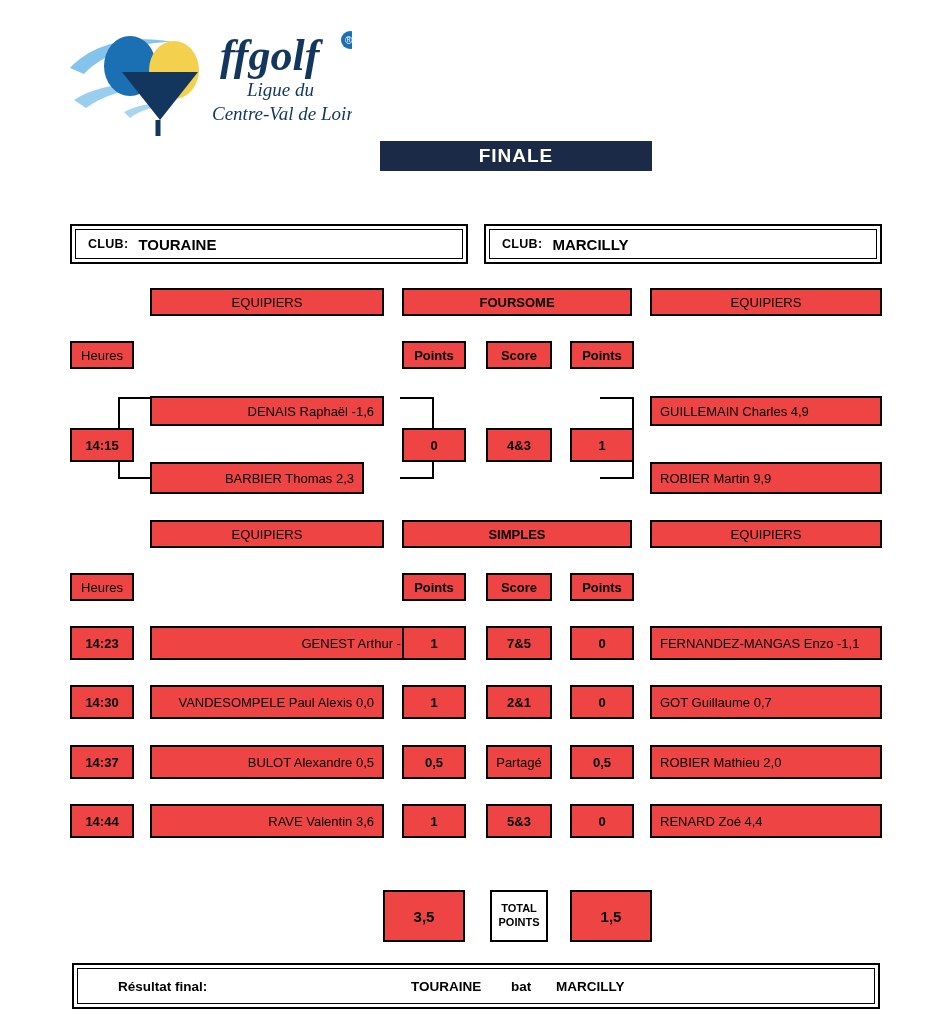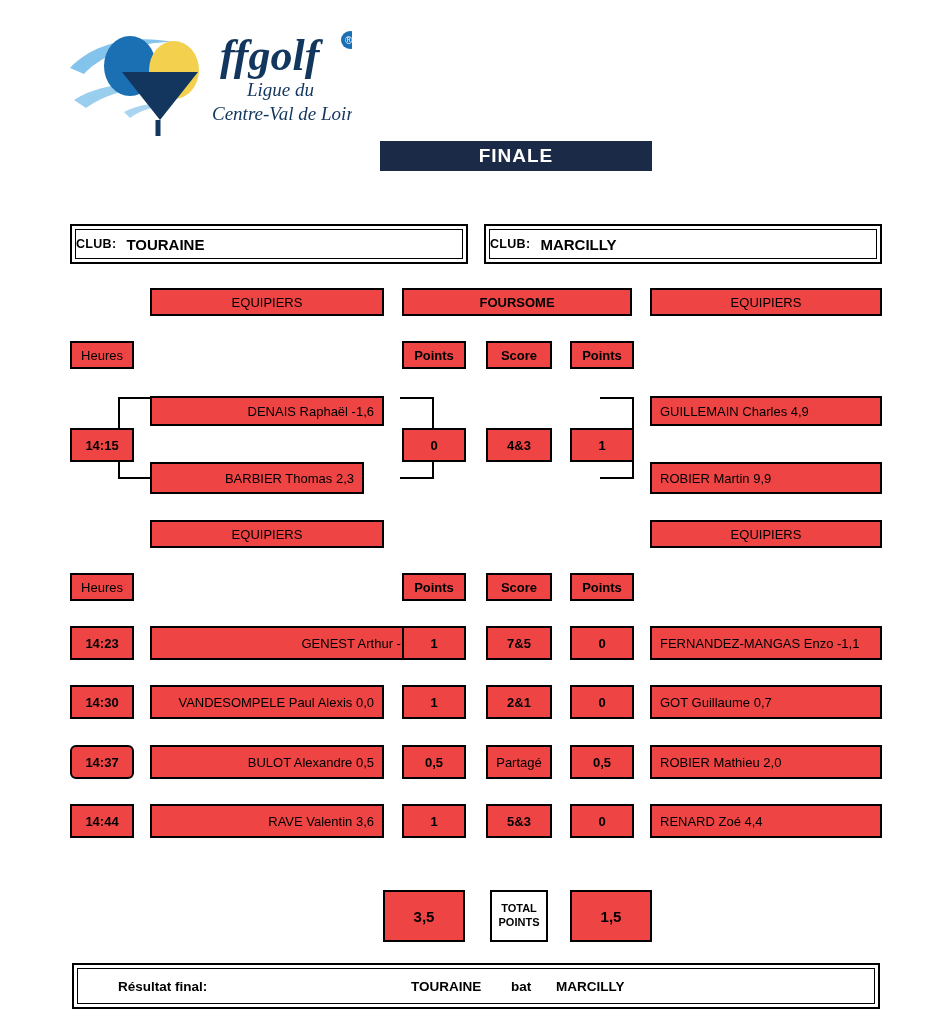--- a/index.html
+++ b/index.html
@@ -92,20 +92,21 @@
     position: absolute;
     border: 2px solid #000;
     padding: 3px;
     background: #fff;
   }
   .club-inner {
     border: 1.5px solid #000;
     height: 100%;
     display: flex;
     align-items: center;
+    padding-left: 12px;
     font-size: 14px;
   }
   .club-label { font-weight: bold; font-size: 12.5px; letter-spacing: .3px; }
   .club-name { font-weight: bold; font-size: 15px; margin-left: 10px; }
 
   
   .brkt {
     position: absolute;
     border: 2px solid #000;
     background: transparent;
@@ -220,20 +221,21 @@
   <div class="box right" style="left:150px; top:462px; width:214px; height:32px;">BARBIER Thomas 2,3</div>
 
   <div class="box center bold" style="left:402px; top:428px; width:64px; height:34px;">0</div>
   <div class="box center bold" style="left:486px; top:428px; width:66px; height:34px;">4&amp;3</div>
   <div class="box center bold" style="left:570px; top:428px; width:64px; height:34px;">1</div>
 
   <div class="box left" style="left:650px; top:396px; width:232px; height:30px;">GUILLEMAIN Charles 4,9</div>
   <div class="box left" style="left:650px; top:462px; width:232px; height:32px;">ROBIER Martin 9,9</div>
 
   <div class="box center" style="left:150px; top:520px; width:234px; height:28px;">EQUIPIERS</div>
+  <div class="box center bold" style="left:402px; top:520px; width:230px; height:28px;">SIMPLES</div>
   <div class="box center" style="left:650px; top:520px; width:232px; height:28px;">EQUIPIERS</div>
 
   <div class="box center" style="left:70px; top:573px; width:64px; height:28px;">Heures</div>
   <div class="box center bold" style="left:402px; top:573px; width:64px; height:28px;">Points</div>
   <div class="box center bold" style="left:486px; top:573px; width:66px; height:28px;">Score</div>
   <div class="box center bold" style="left:570px; top:573px; width:64px; height:28px;">Points</div>
 
   <div class="box center bold" style="left:70px; top:626px; width:64px; height:34px;">14:23</div>
   <div class="box right" style="left:150px; top:626px; width:279px; height:34px;padding-left:31px;">GENEST Arthur -1,6</div>
   <div class="box center bold" style="left:402px; top:626px; width:64px; height:34px;">1</div>
@@ -241,21 +243,21 @@
   <div class="box center bold" style="left:570px; top:626px; width:64px; height:34px;">0</div>
   <div class="box left" style="left:650px; top:626px; width:232px; height:34px;">FERNANDEZ-MANGAS Enzo -1,1</div>
 
   <div class="box center bold" style="left:70px; top:685px; width:64px; height:34px;">14:30</div>
   <div class="box right" style="left:150px; top:685px; width:234px; height:34px;">VANDESOMPELE Paul Alexis 0,0</div>
   <div class="box center bold" style="left:402px; top:685px; width:64px; height:34px;">1</div>
   <div class="box center bold" style="left:486px; top:685px; width:66px; height:34px;">2&amp;1</div>
   <div class="box center bold" style="left:570px; top:685px; width:64px; height:34px;">0</div>
   <div class="box left" style="left:650px; top:685px; width:232px; height:34px;">GOT Guillaume 0,7</div>
 
-  <div class="box center bold" style="left:70px; top:745px; width:64px; height:34px;border-radius:6px;">14:37</div>
+  <div class="box center bold" style="left:70px; top:745px; width:64px; height:34px;">14:37</div>
   <div class="box right" style="left:150px; top:745px; width:234px; height:34px;">BULOT Alexandre 0,5</div>
   <div class="box center bold" style="left:402px; top:745px; width:64px; height:34px;">0,5</div>
   <div class="box center" style="left:486px; top:745px; width:66px; height:34px;">Partagé</div>
   <div class="box center bold" style="left:570px; top:745px; width:64px; height:34px;">0,5</div>
   <div class="box left" style="left:650px; top:745px; width:232px; height:34px;">ROBIER Mathieu 2,0</div>
 
   <div class="box center bold" style="left:70px; top:804px; width:64px; height:34px;">14:44</div>
   <div class="box right" style="left:150px; top:804px; width:234px; height:34px;">RAVE Valentin 3,6</div>
   <div class="box center bold" style="left:402px; top:804px; width:64px; height:34px;">1</div>
   <div class="box center bold" style="left:486px; top:804px; width:66px; height:34px;">5&amp;3</div>

